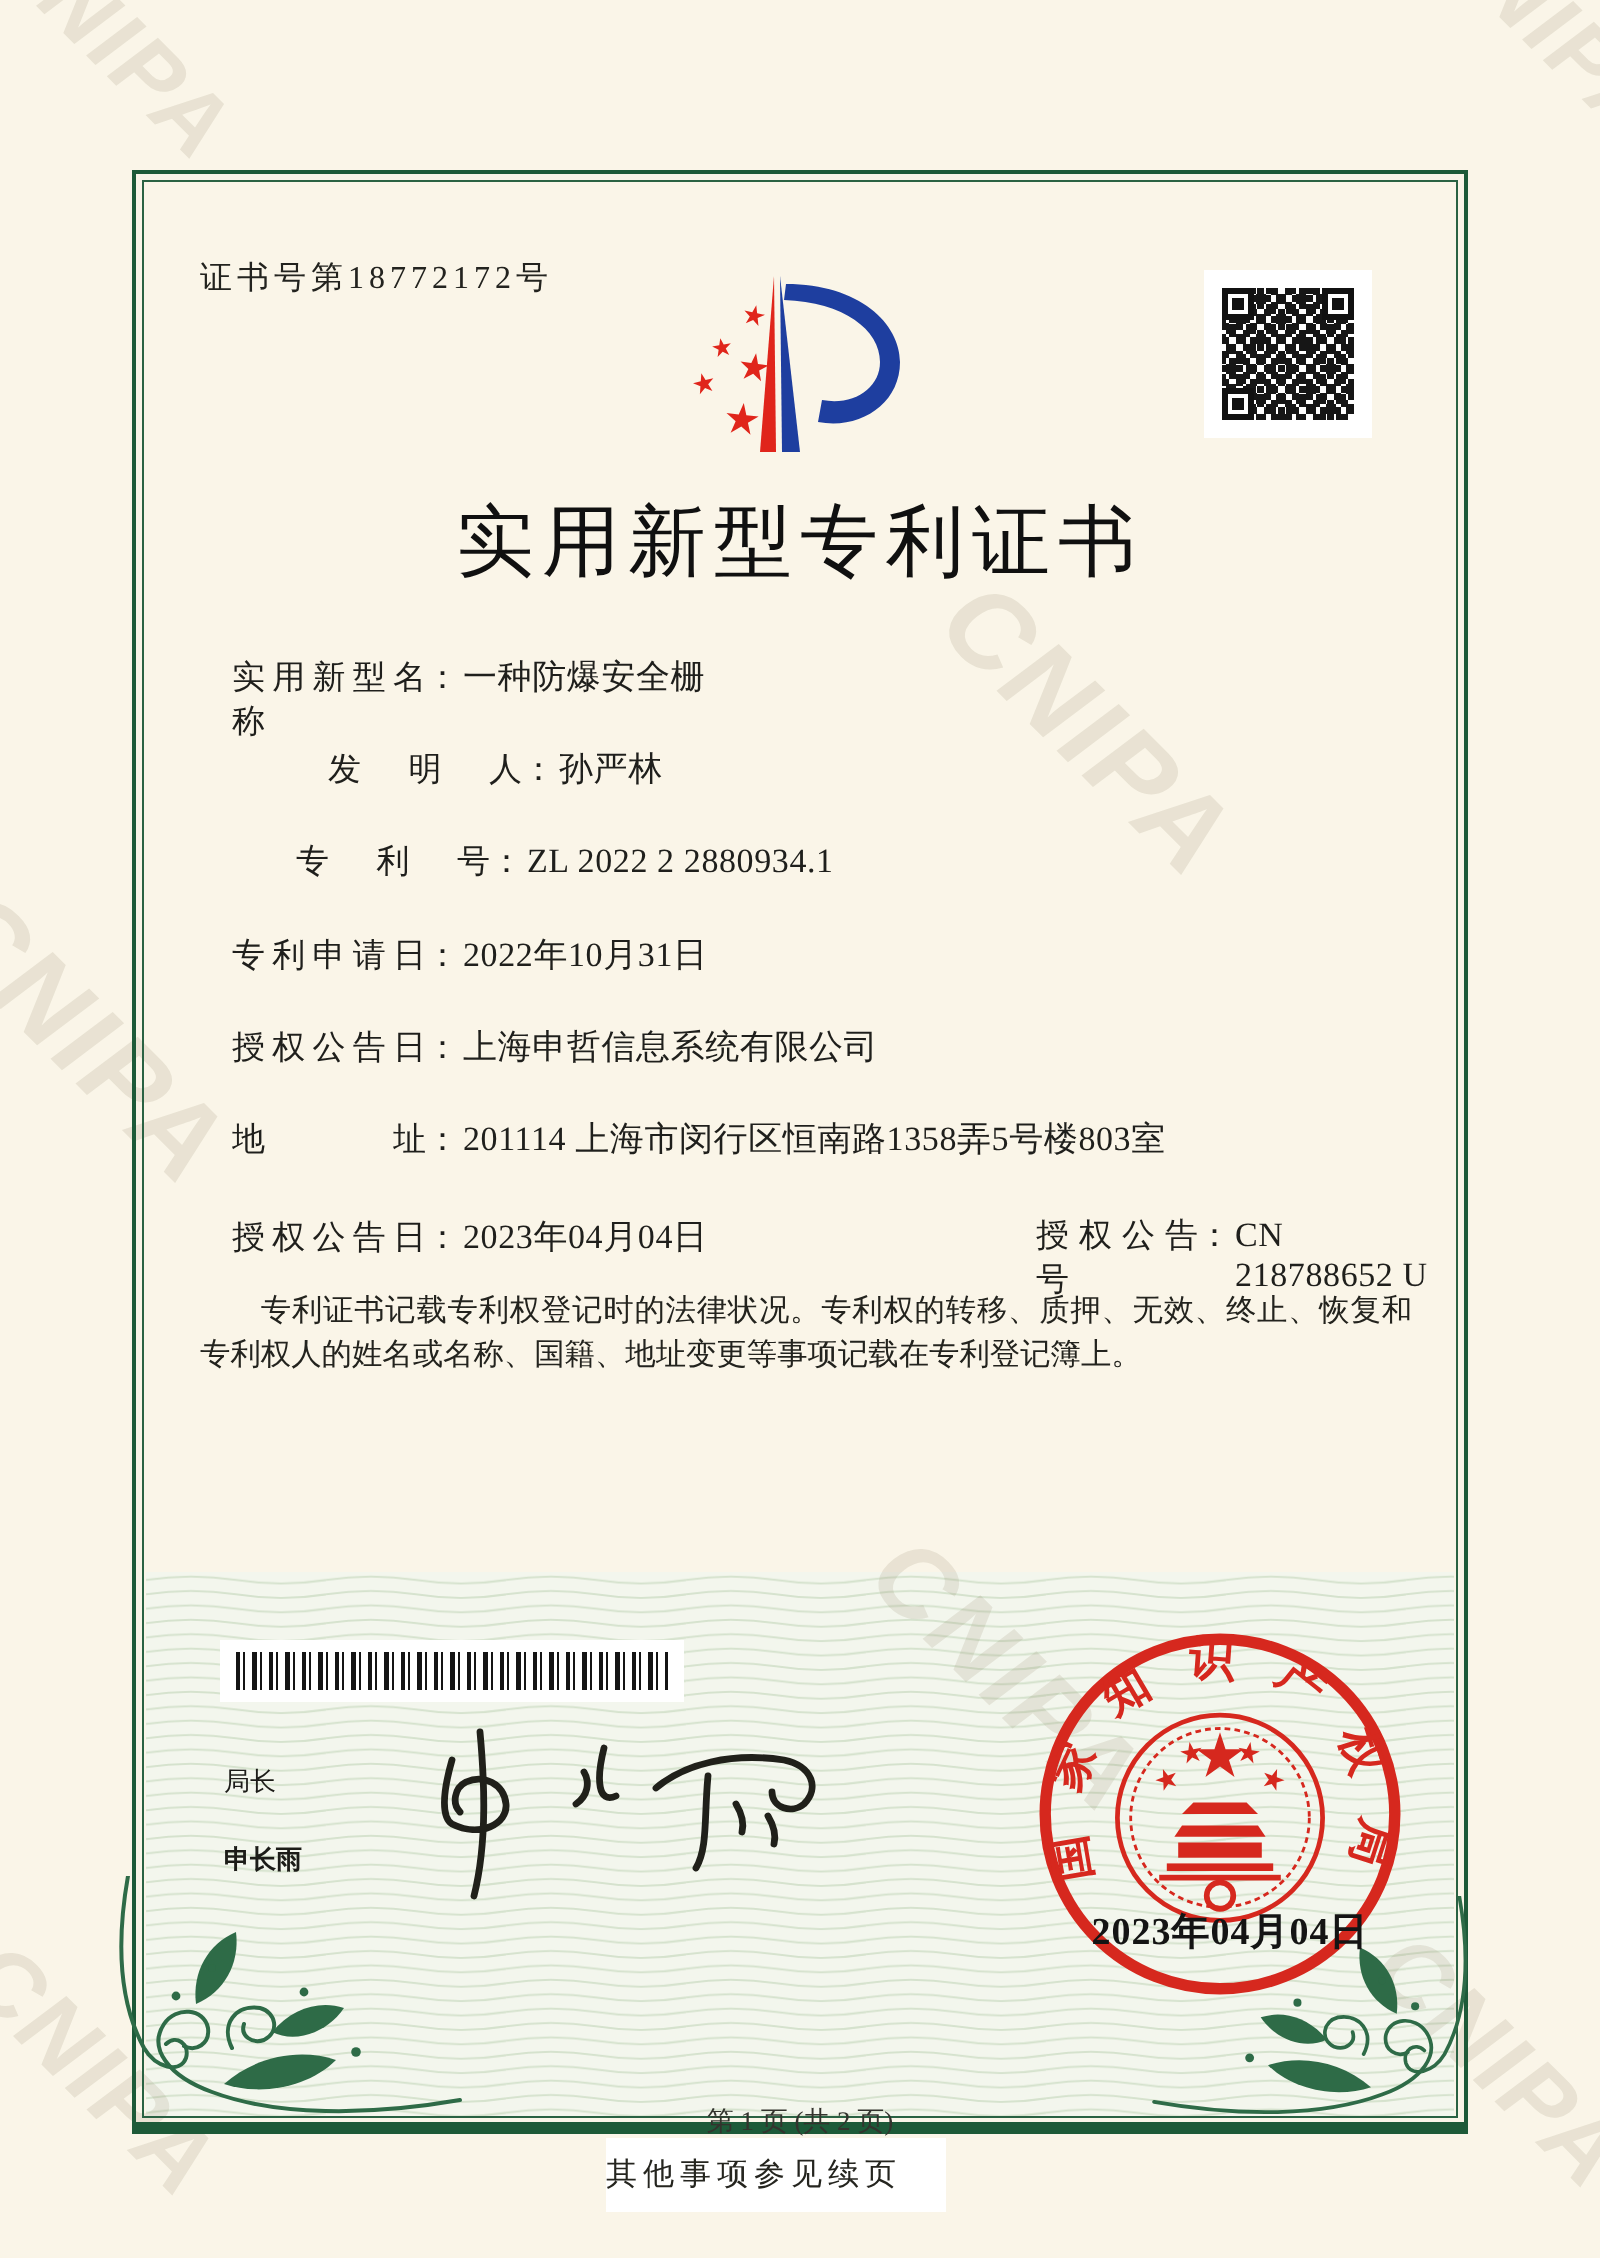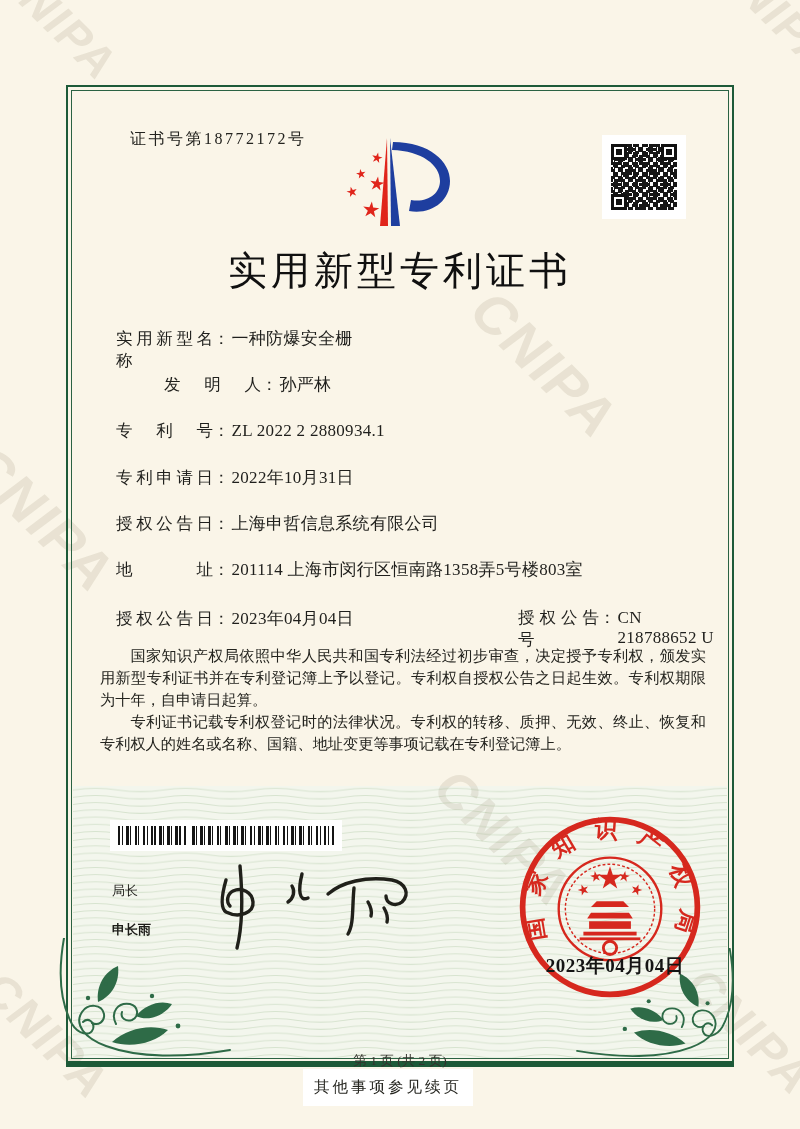--- a/index.html
+++ b/index.html
@@ -18,21 +18,21 @@
   
   .frame-outer{position:absolute;left:66px;top:85px;width:668px;height:982px;box-sizing:border-box;
       border:2px solid #1d5a38;border-bottom:6px solid #1d5a38;z-index:2;pointer-events:none;}
   .frame-inner{position:absolute;left:3px;top:3px;right:3px;bottom:2px;
       border:1px solid #2a6243;}
 
   .flourish{position:absolute;z-index:3;}
 
   
   .content{position:absolute;inset:0;z-index:4;}
-  .cert-no{position:absolute;left:100px;top:129px;font-size:16px;letter-spacing:2.5px;color:#23231f;margin-left:30px;}
+  .cert-no{position:absolute;left:100px;top:129px;font-size:16px;letter-spacing:2.5px;color:#23231f;}
   .logo{position:absolute;left:336px;top:134px;}
   .qr-box{position:absolute;left:602px;top:135px;width:84px;height:84px;background:#fff;box-sizing:border-box;padding:9px;}
   .qr-noise{position:relative;width:66px;height:66px;
       background:
         repeating-conic-gradient(#161616 0% 25%, transparent 0% 50%) 0 0/7px 7px,
         repeating-conic-gradient(#161616 0% 25%, transparent 0% 50%) 2px 3px/10px 10px;}
   .finder{position:absolute;width:16px;height:16px;background:#fff;border:3px solid #111;box-sizing:border-box;}
   .finder::after{content:"";position:absolute;left:2px;top:2px;width:6px;height:6px;background:#111;}
   .f-tl{left:0;top:0;} .f-tr{right:0;top:0;} .f-bl{left:0;bottom:0;}
 
@@ -62,21 +62,21 @@
       font-size:13px;font-weight:600;color:#1c1c18;z-index:5;}
   .sig-script{position:absolute;left:196px;top:860px;z-index:5;}
 
   .seal{position:absolute;left:515px;top:812px;z-index:6;}
   .seal-date{position:absolute;left:535px;top:953px;width:160px;text-align:center;
       font-size:19px;font-weight:700;color:#141414;z-index:7;letter-spacing:0.5px;}
 
   .page-info{position:absolute;left:0;top:1052px;width:100%;text-align:center;
       font-size:13.5px;color:#33332d;z-index:5;}
   .note-box{position:absolute;left:303px;top:1069px;width:170px;height:37px;background:#ffffff;
-      z-index:5;display:flex;align-items:center;justify-content:center;}
+      z-index:5;display:flex;align-items:center;justify-content:flex-start;}
   .note-text{font-size:15.5px;letter-spacing:3px;color:#25251f;}
 </style>
 </head>
 <body>
 
 <div class="page">
 
   <svg class="waves" width="654" height="272">
     <defs>
       <pattern id="wavep" width="90" height="7.2" patternUnits="userSpaceOnUse">
@@ -168,21 +168,21 @@
     <div class="field-row" style="top:327px;">
       <span class="field-label">实用新型名称</span>
         <span class="field-colon">：</span>
         <span class="field-value">一种防爆安全栅</span>
     </div>
     <div class="field-row" style="top:373px;margin-left:48px;">
       <span class="field-label">发明人</span>
         <span class="field-colon">：</span>
         <span class="field-value">孙严林</span>
     </div>
-    <div class="field-row" style="top:420px;">
+    <div class="field-row" style="top:420px;margin-left:32px;">
       <span class="field-label">专利号</span>
         <span class="field-colon">：</span>
         <span class="field-value">ZL 2022 2 2880934.1</span>
     </div>
     <div class="field-row" style="top:466px;">
       <span class="field-label">专利申请日</span>
         <span class="field-colon">：</span>
         <span class="field-value">2022年10月31日</span>
     </div>
     <div class="field-row" style="top:512px;">
@@ -201,21 +201,20 @@
         <span class="field-colon">：</span>
         <span class="field-value">2023年04月04日</span>
       <span class="grant-right">
         <span class="field-label">授权公告号</span>
           <span class="field-colon">：</span>
           <span class="field-value">CN 218788652 U</span>
       </span>
     </div>
 
     <div class="paras">
-      <p>国家知识产权局依照中华人民共和国专利法经过初步审查，决定授予专利权，颁发实用新型专利证书并在专利登记簿上予以登记。专利权自授权公告之日起生效。专利权期限为十年，自申请日起算。</p>
       <p>专利证书记载专利权登记时的法律状况。专利权的转移、质押、无效、终止、恢复和专利权人的姓名或名称、国籍、地址变更等事项记载在专利登记簿上。</p>
     </div>
   </div>
 
   <div class="barcode-box">
     <div class="barcode-bars"></div>
   </div>
 
   <div class="sig-title">局长</div>
   <div class="sig-name">申长雨</div>

